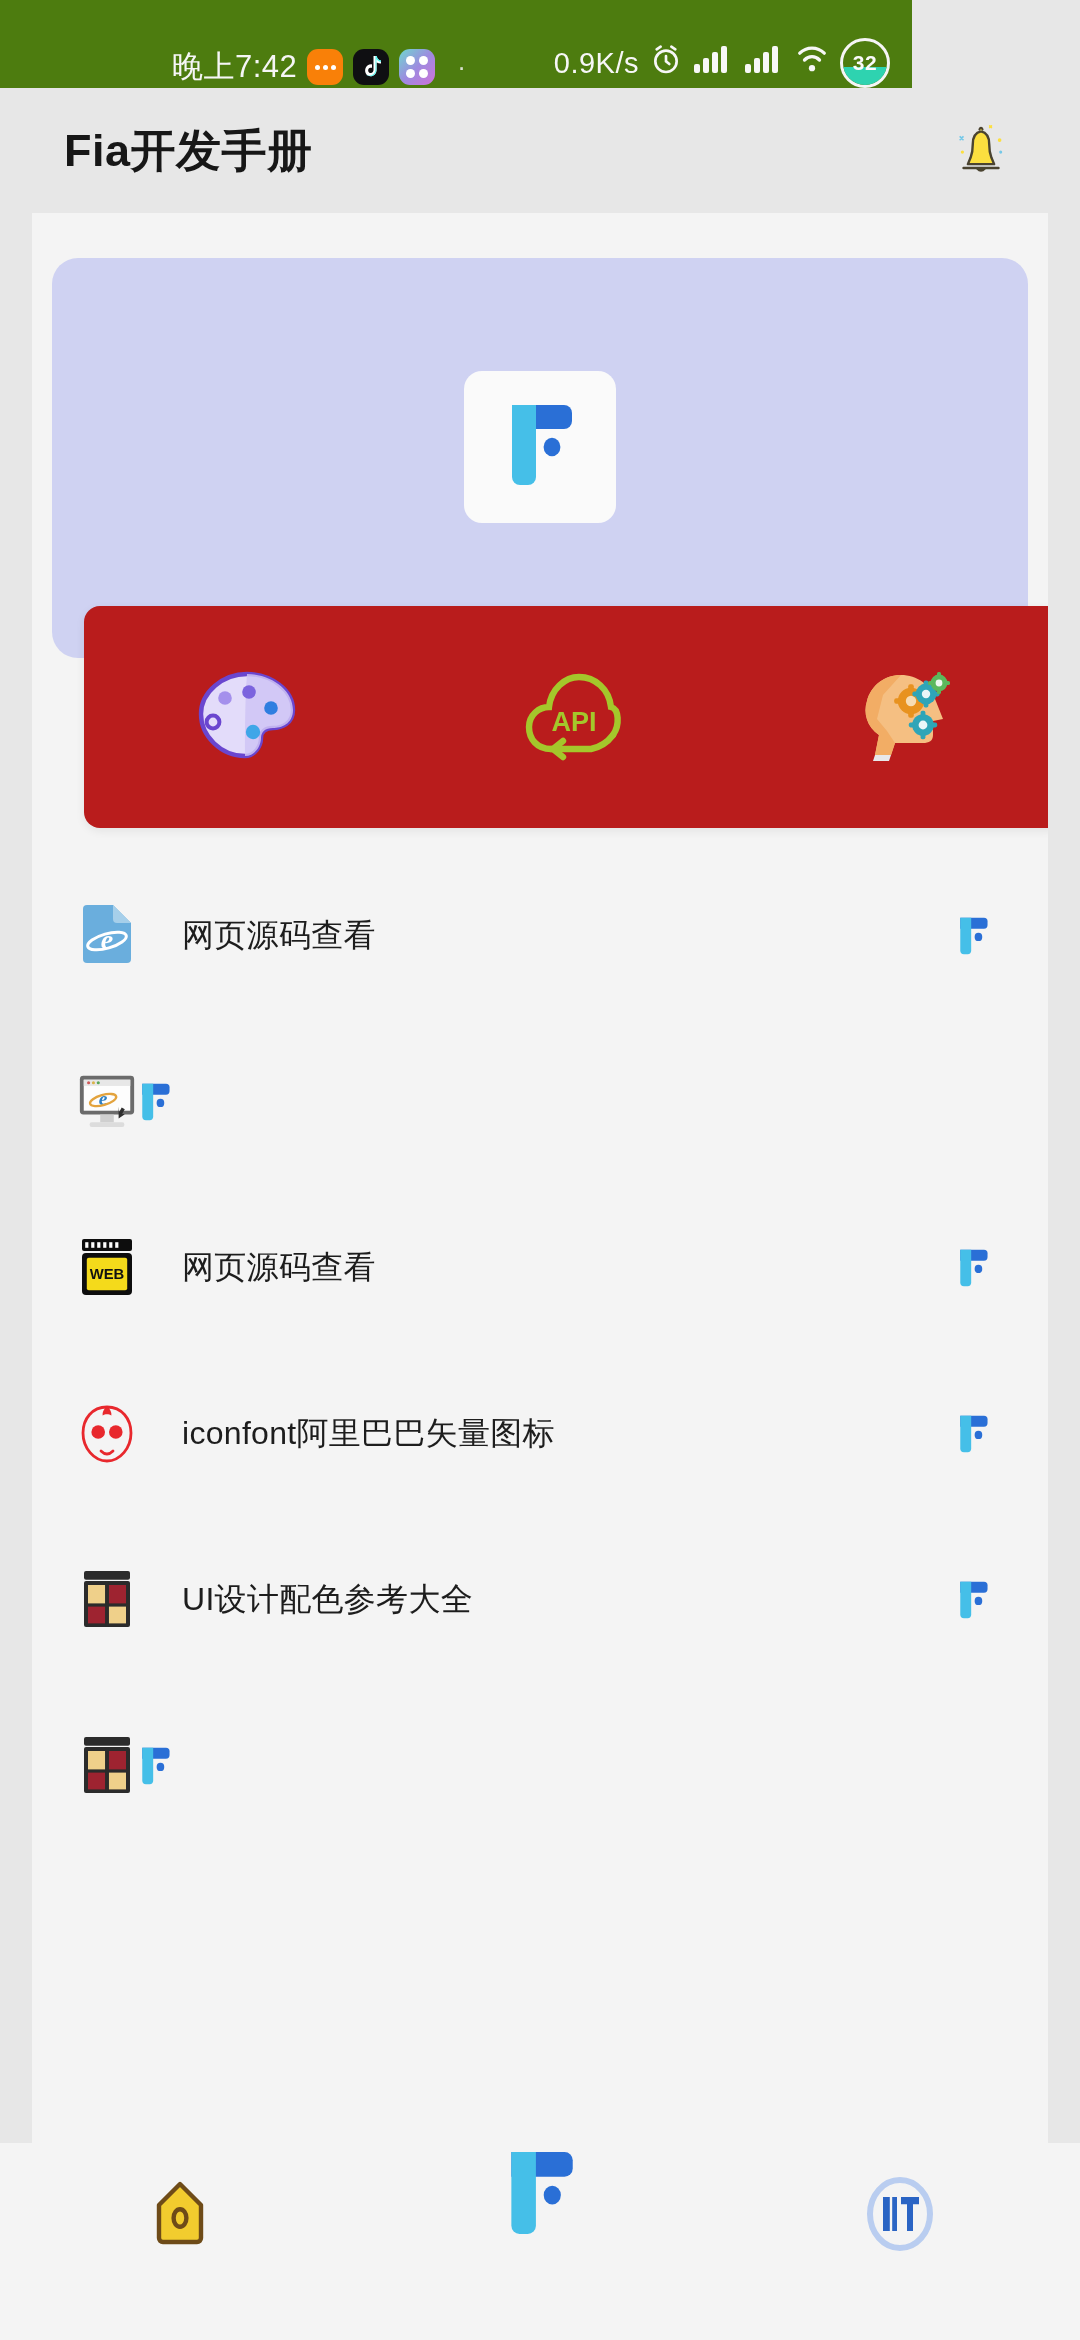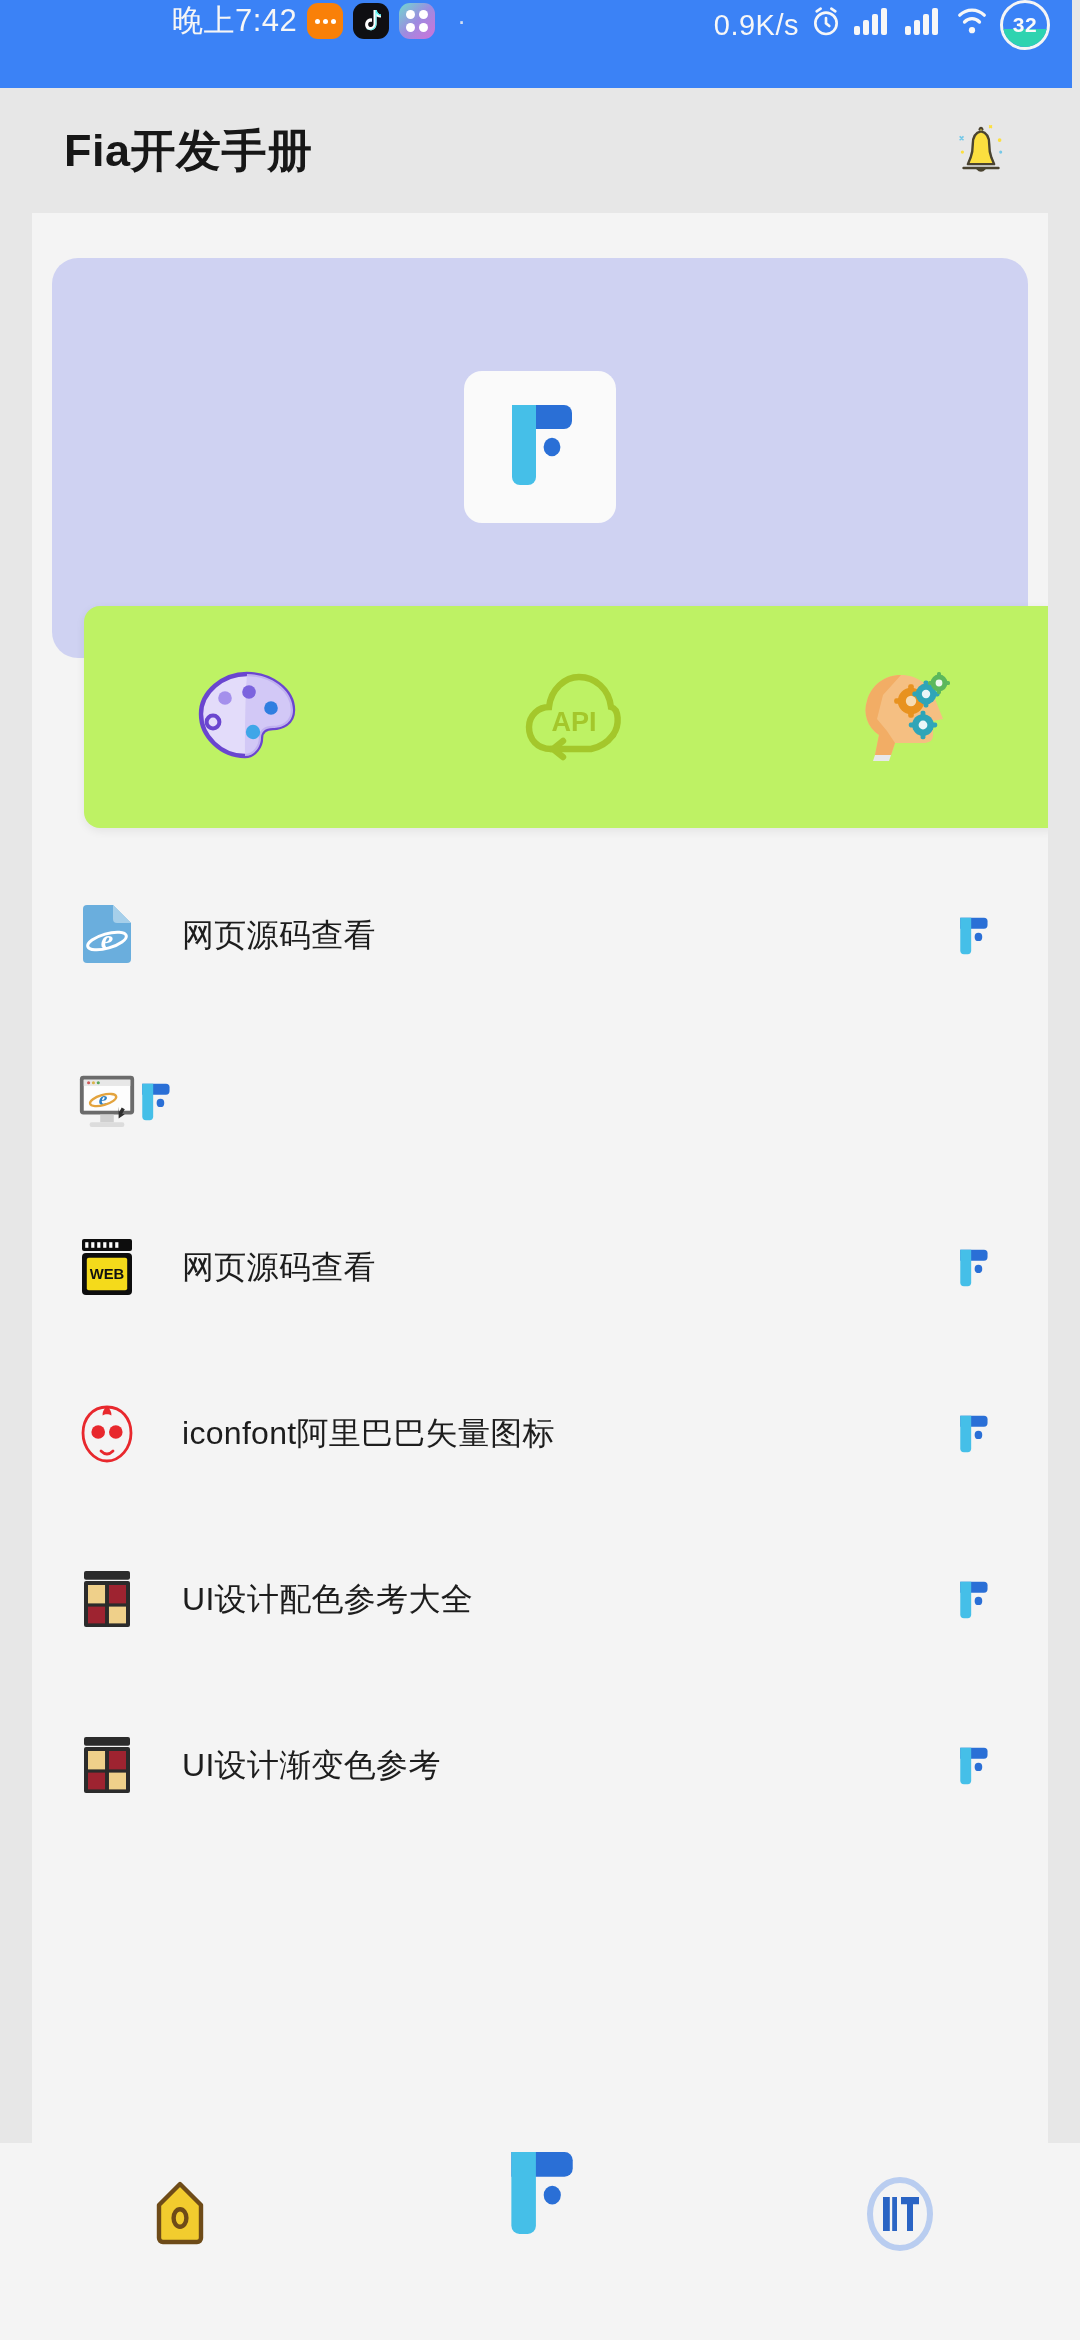--- a/index.html
+++ b/index.html
@@ -19,27 +19,27 @@
     width: 1080px;
     height: 2340px;
     background: #e7e7e7;
     overflow: hidden;
   }
 
   
   .statusbar {
     position: absolute;
     top: 0; left: 0;
-    width: 1072px;
+    width: 912px;
     height: 88px;
     display: flex;
-    align-items: flex-start;
+    align-items: flex-end;
     padding: 0 22px;
     box-sizing: border-box;
-    background: #3b82f6;
+    background: #4d7c0f;
     color: #fbfbfb;
     font-size: 30px;
     letter-spacing: 0.5px;
   }
   .sb-left {
     display: flex;
     align-items: center;
     gap: 10px;
     margin-left: 150px;
   }
@@ -136,21 +136,21 @@
     justify-content: center;
   }
 
   
   .quick-card {
     position: absolute;
     top: 393px;
     left: 52px;
     width: 980px;
     height: 222px;
-    background: #bef264;
+    background: #b91c1c;
     border-radius: 16px;
     box-shadow: 0 3px 10px rgba(0,0,0,.07);
     display: flex;
     align-items: center;
   }
   .quick-item {
     flex: 1;
     display: flex;
     align-items: center;
     justify-content: center;
@@ -513,21 +513,20 @@
           <svg width="54" height="62" viewBox="0 0 27 31" aria-hidden="true">
             <rect x="2" y="1" width="23" height="4.4" rx="1" fill="#2b2b2b"></rect>
             <rect x="2" y="6" width="23" height="23" rx="1" fill="#2b2b2b"></rect>
             <rect x="4" y="8" width="8.6" height="9.2" fill="#efd08a"></rect>
             <rect x="14.4" y="8" width="8.6" height="9.2" fill="#9e2330"></rect>
             <rect x="4" y="18.8" width="8.6" height="8.4" fill="#9e2330"></rect>
             <rect x="14.4" y="18.8" width="8.6" height="8.4" fill="#efd08a"></rect>
             <rect x="12.6" y="6" width="1.8" height="23" fill="#2b2b2b"></rect>
           </svg>
         </span>
-        <span class="row-label">UI设计渐变色参考</span>
         <span class="row-trail">
           <svg width="34" height="40" viewBox="0 0 36 44" aria-hidden="true">
             <path d="M4 2 H30 a4 4 0 0 1 4 4 V10 a4 4 0 0 1 -4 4 H4 Z" fill="#2a6fd6"></path>
             <path d="M4 2 H16 V38 a4 4 0 0 1 -4 4 H8 a4 4 0 0 1 -4 -4 Z" fill="#45bfe8"></path>
             <ellipse cx="24" cy="23" rx="4.2" ry="4.6" fill="#2a6fd6"></ellipse>
           </svg>
         </span>
       </div>
 
     </div>

